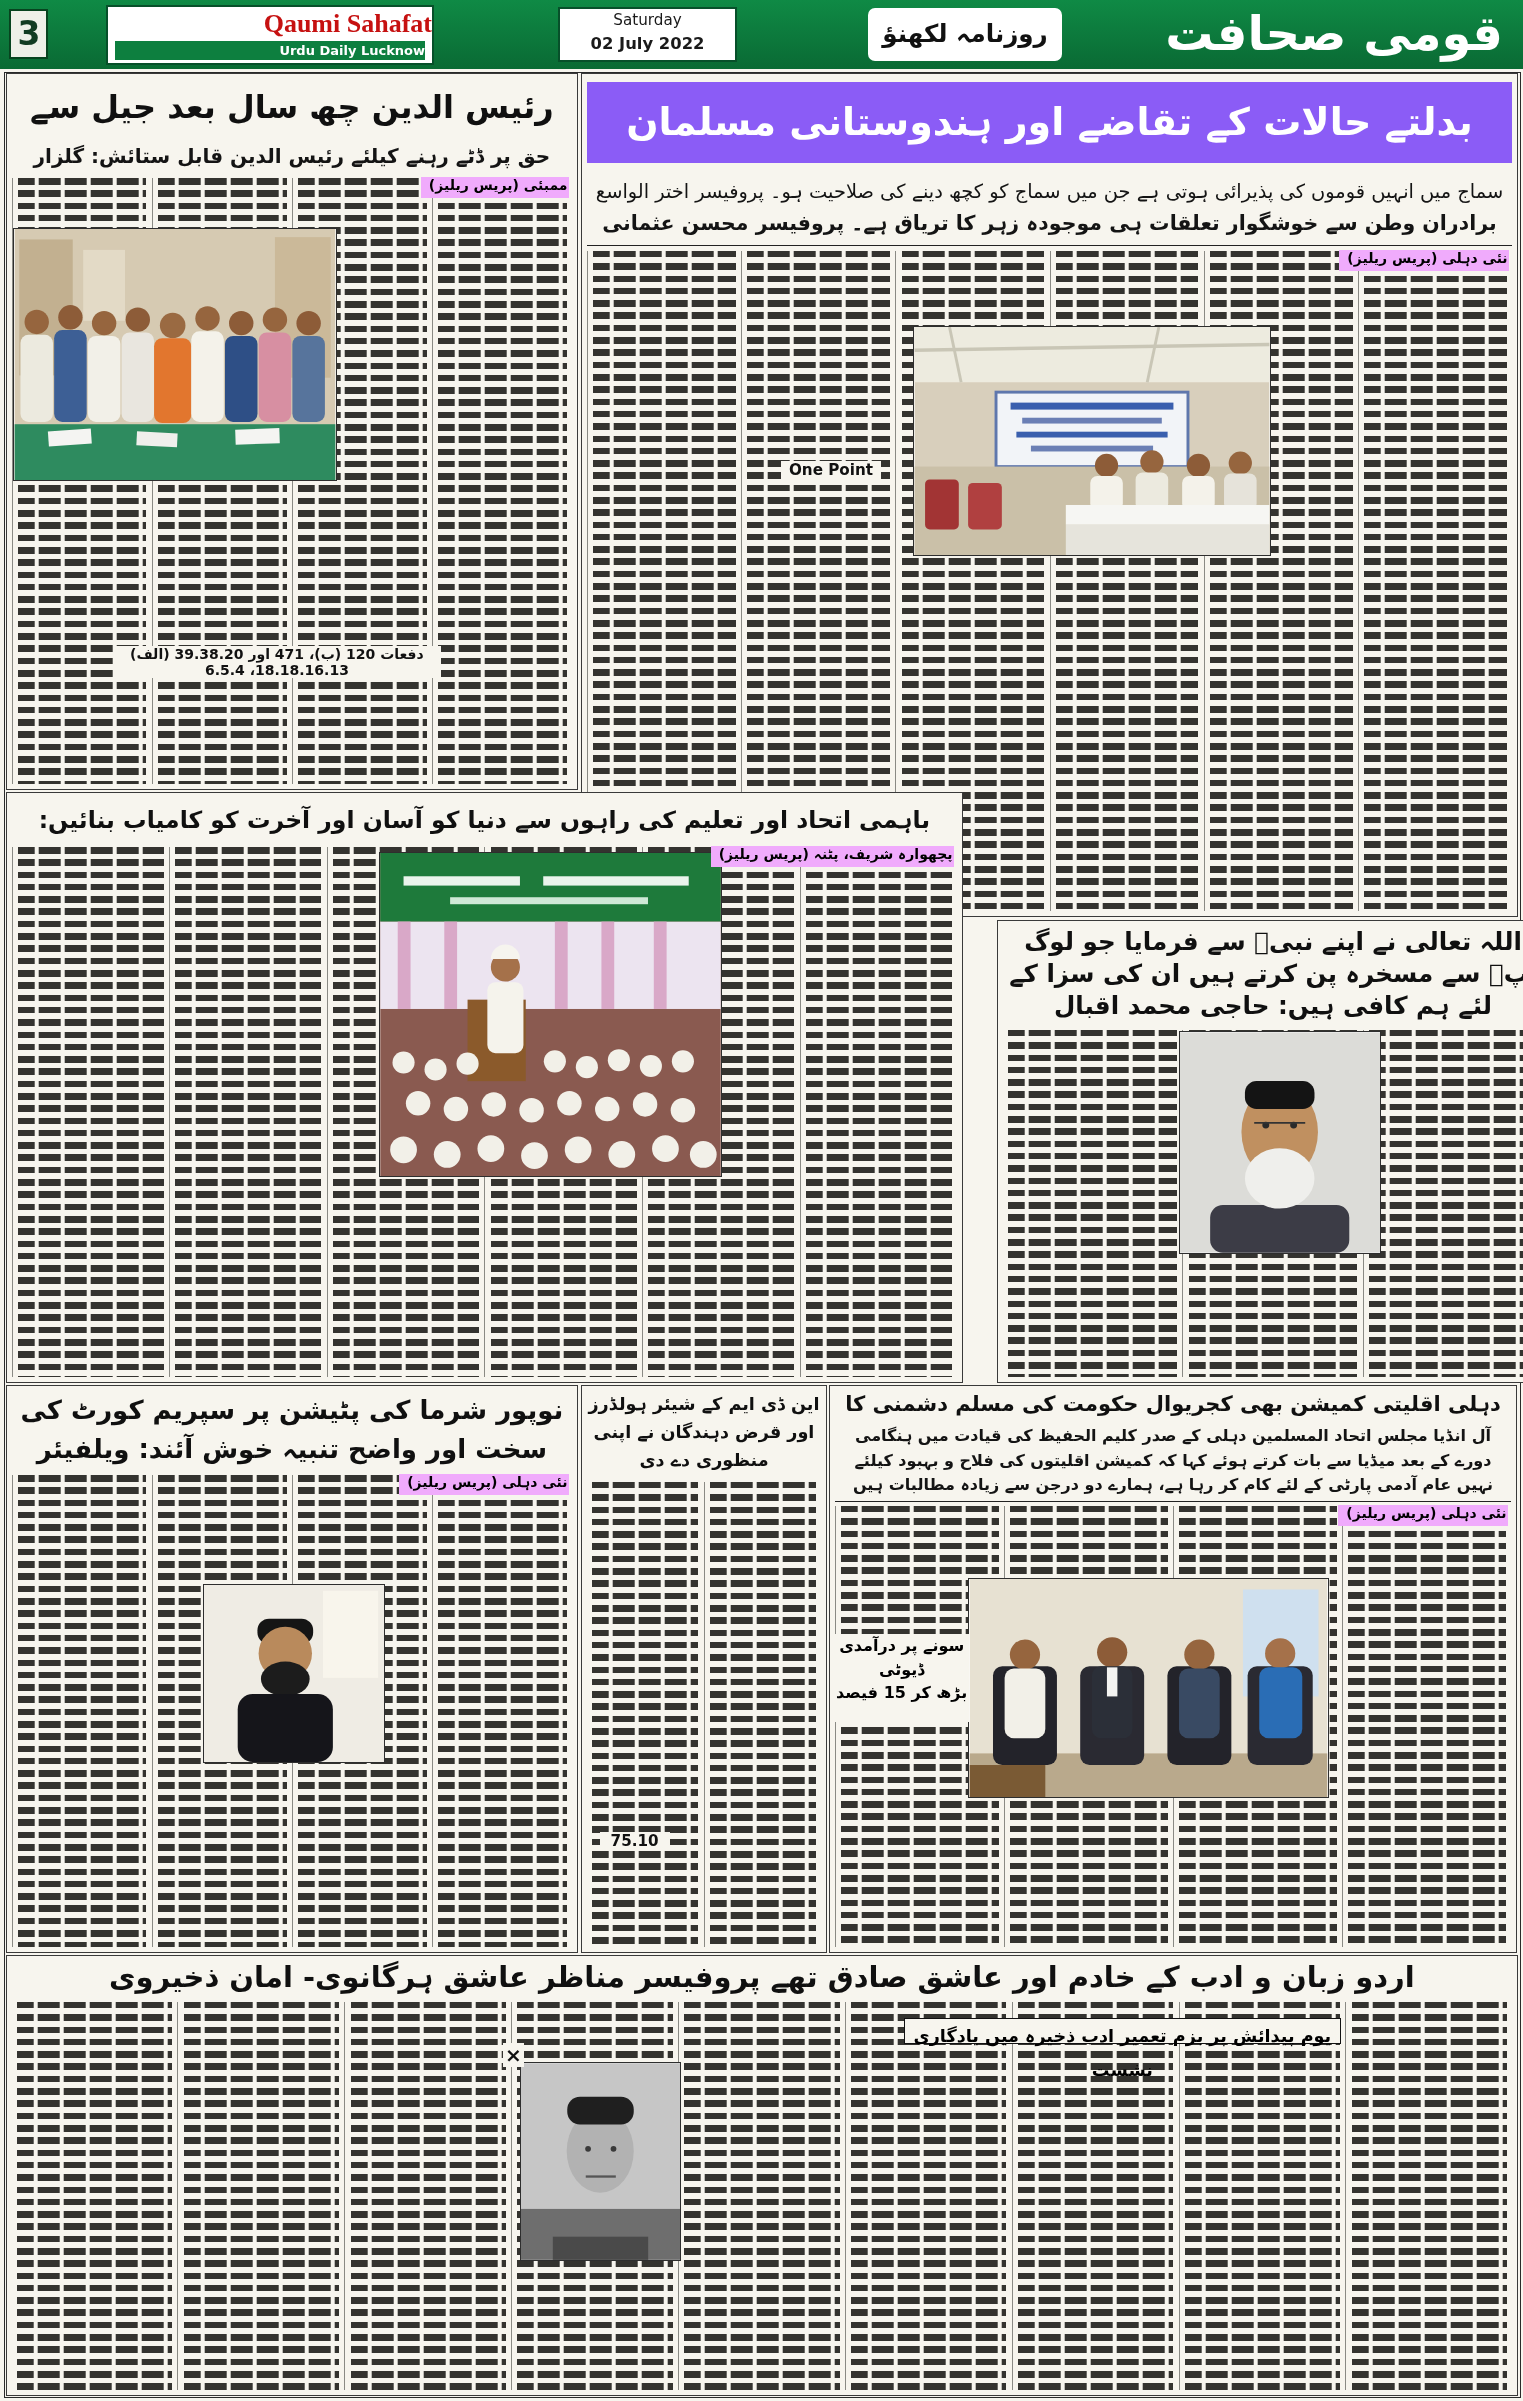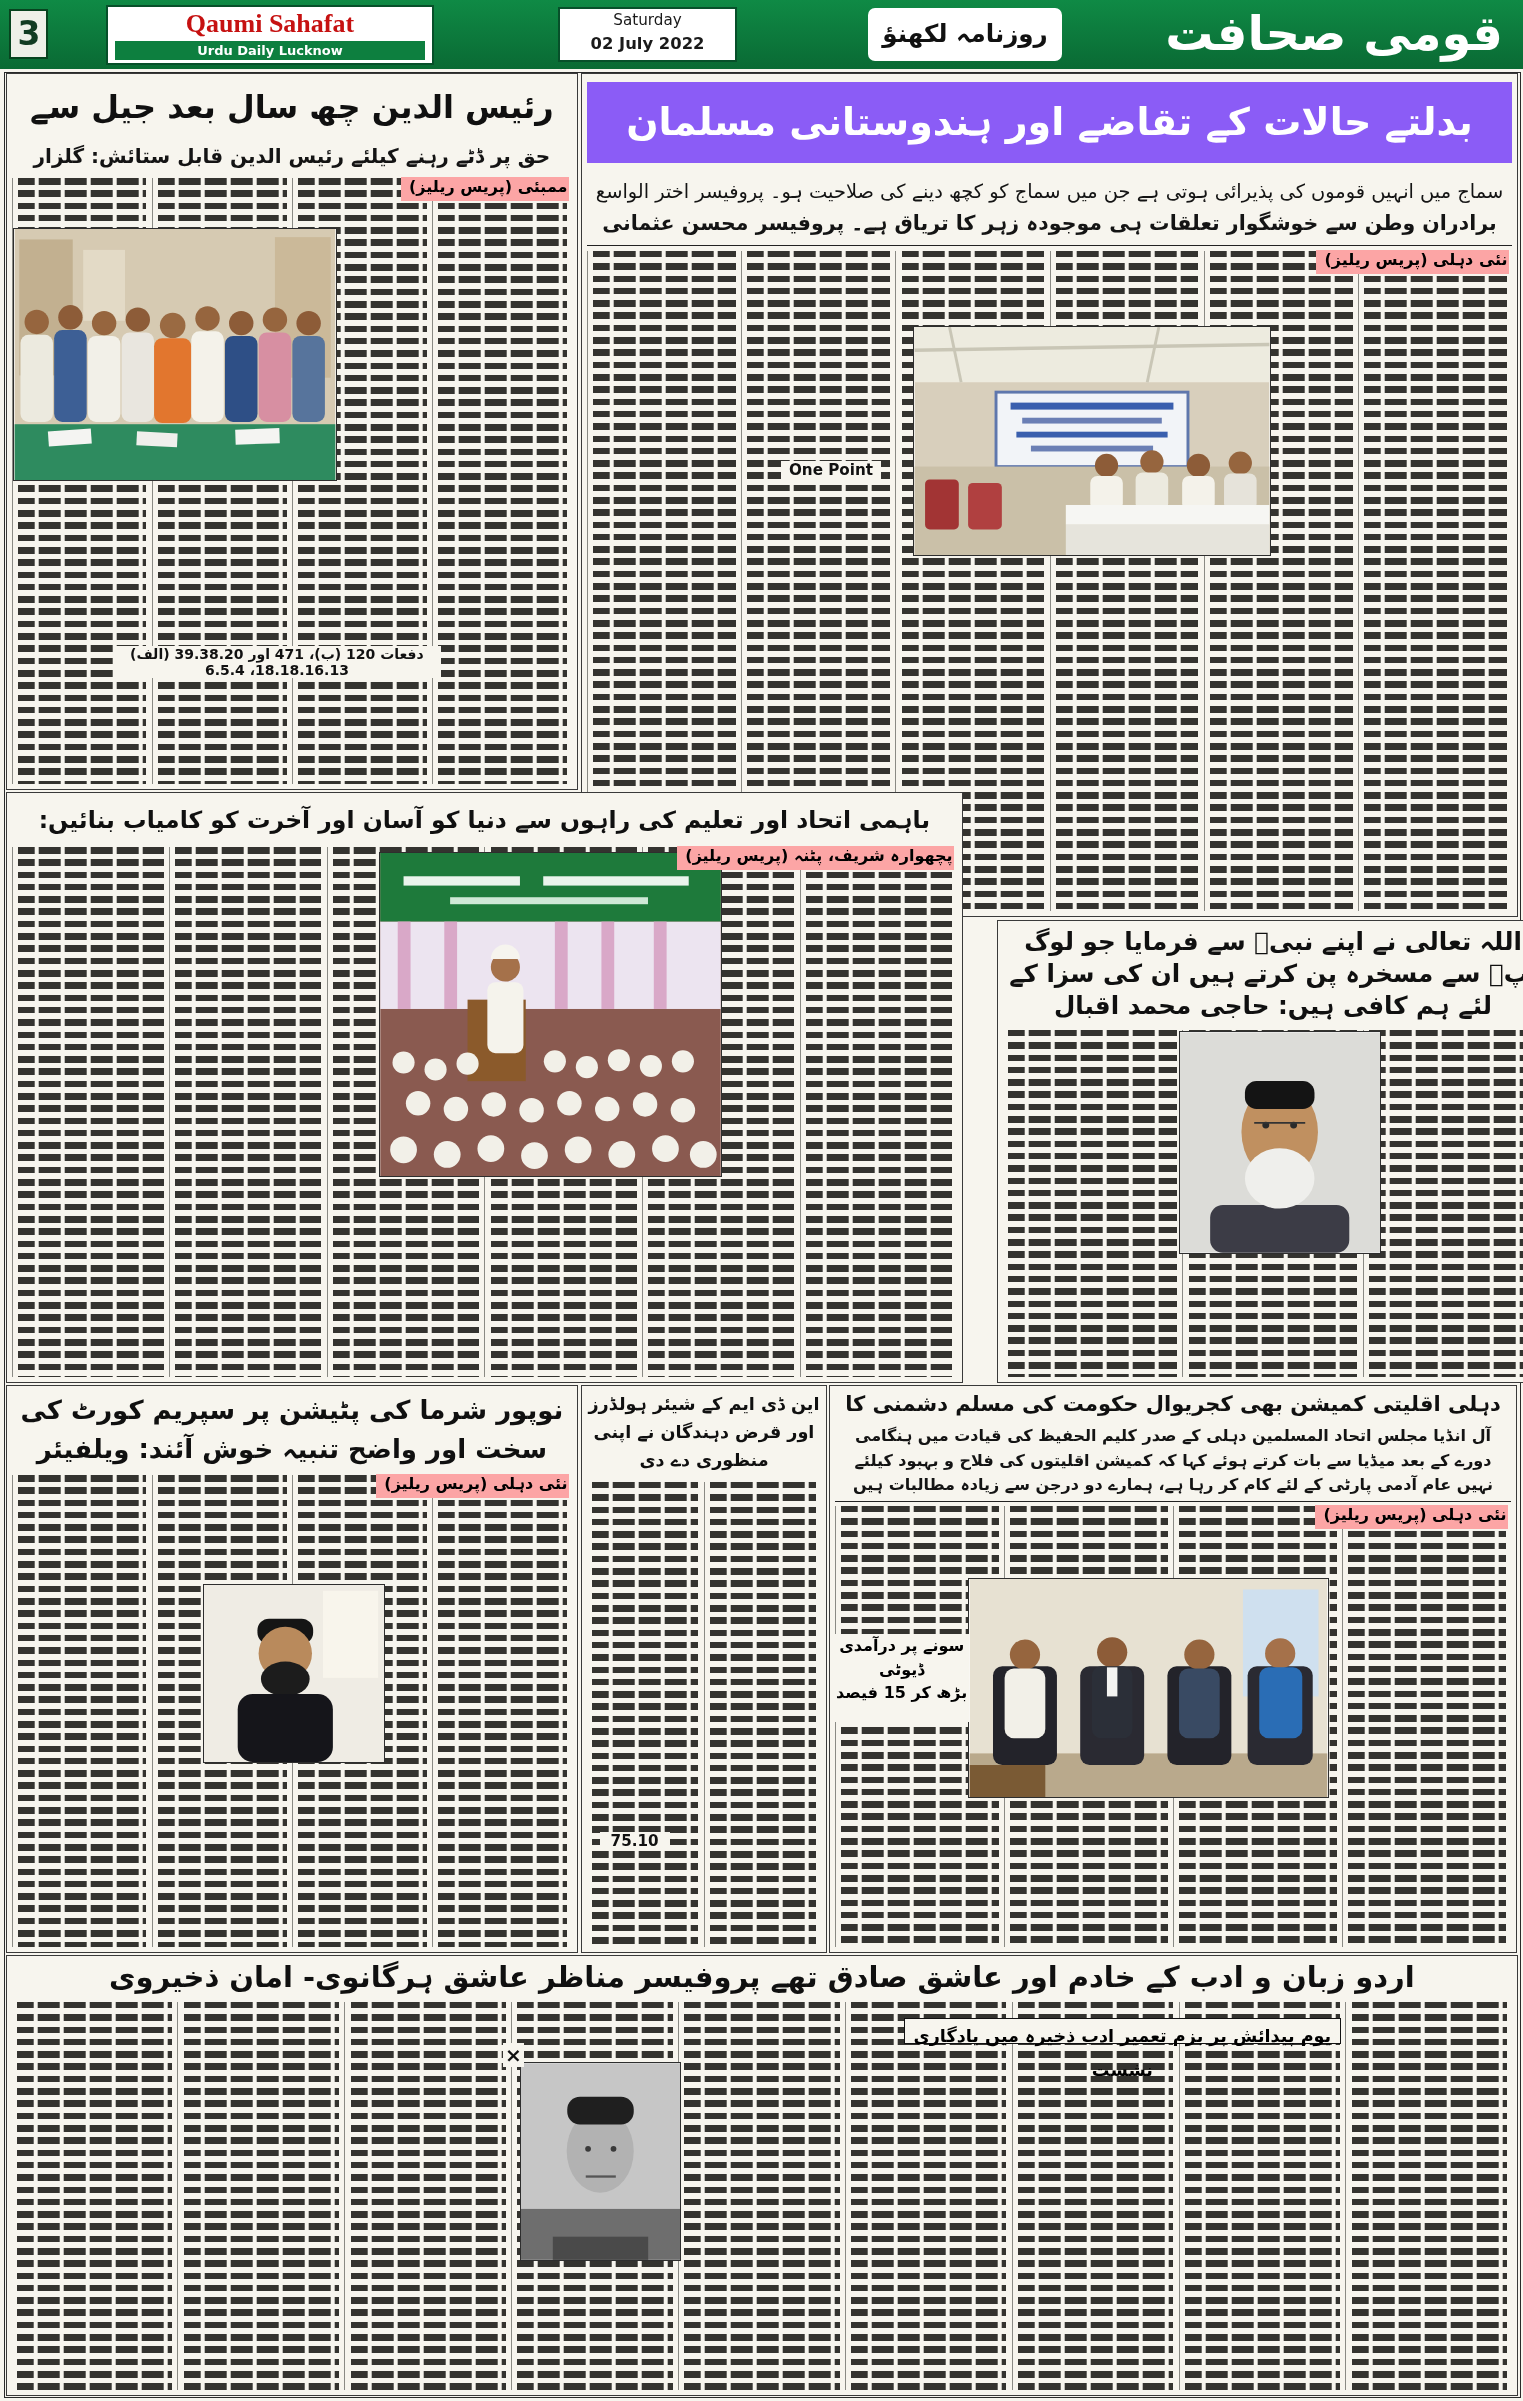--- a/index.html
+++ b/index.html
@@ -6,21 +6,21 @@
   body { background:#dcd9d0; font-family:"DejaVu Sans", sans-serif; }
   .page { position:relative; width:1524px; height:2401px; background:#f7f5ee; overflow:hidden; }
 
   
   .header { position:absolute; left:0; top:0; width:1524px; height:69px;
             background:linear-gradient(#0f8a45,#0a6a34); }
   .pageno { position:absolute; left:9.4px; top:9.4px; width:39px; height:50px;
             background:#eef0e8; border:2.3px solid #07441f; color:#123c22;
             font-size:33px; font-weight:bold; text-align:center; line-height:46px; }
   .masthead { position:absolute; left:106px; top:4.7px; width:328px; height:60px;
-              background:#fff; border:2.9px double #07502a; text-align:center; }
+              background:#fff; border:2.9px double #07502a; text-align:right; }
   .masthead .mh-title { font-family:"Liberation Serif", serif; font-weight:bold;
                         font-size:26px; color:#c61111; line-height:33px; }
   .masthead .mh-sub { margin:1.2px 7px 0 7px; background:#0d7f3f; color:#fff;
                       font-size:13px; font-weight:bold; line-height:19px; }
   .datebox { position:absolute; left:558px; top:7px; width:179px; height:55px;
              background:#fff; border:2.3px solid #07502a; text-align:center; color:#1a1a1a; }
   .datebox .d1 { font-size:15.2px; line-height:23.5px; }
   .datebox .d2 { font-size:16.4px; font-weight:bold; line-height:21px; }
   .centerplate { position:absolute; left:868px; top:8.2px; width:194px; height:53px;
                  background:#fff; border-radius:7px; text-align:center;
@@ -41,22 +41,22 @@
   .rule { position:absolute; border-top:1.2px solid #222; }
 
   
   .colfield { position:absolute; display:flex; direction:rtl; }
   .tcol { flex:1; padding:0 5.3px; background-clip:content-box;
     background-image:
       repeating-linear-gradient(to right, rgba(247,245,238,0) 0 22px, #f7f5ee 22px 26px),
       repeating-linear-gradient(to bottom, #34332f 0 6.5px, rgba(0,0,0,0) 6.5px 12.3px); }
   .tcol:not(:last-child) { border-left:0.6px solid #8a8a84; }
 
-  .dateline { position:absolute; top:-1.2px; right:3.5px; z-index:7; background:#fca5a5;
-              font-weight:bold; font-size:16px; padding:0 1.2px 4.7px 8.2px; direction:rtl; }
+  .dateline { position:absolute; top:-1.2px; right:3.5px; z-index:7; background:#f0abfc;
+              font-weight:bold; font-size:14px; padding:0 1.2px 4.7px 8.2px; direction:rtl; }
   .photo { position:absolute; z-index:5; border:0.6px solid #2e2e2e; background:#fff; overflow:hidden; }
   .photo svg { display:block; width:100%; height:100%; }
   .overlay { position:absolute; z-index:6; background:#f7f5ee; direction:rtl; }
   .fragment { position:absolute; z-index:6; background:#f7f5ee; font-weight:bold;
               color:#111; text-align:center; }
 </style>
 </head>
 <body>
 
 <div class="page">

